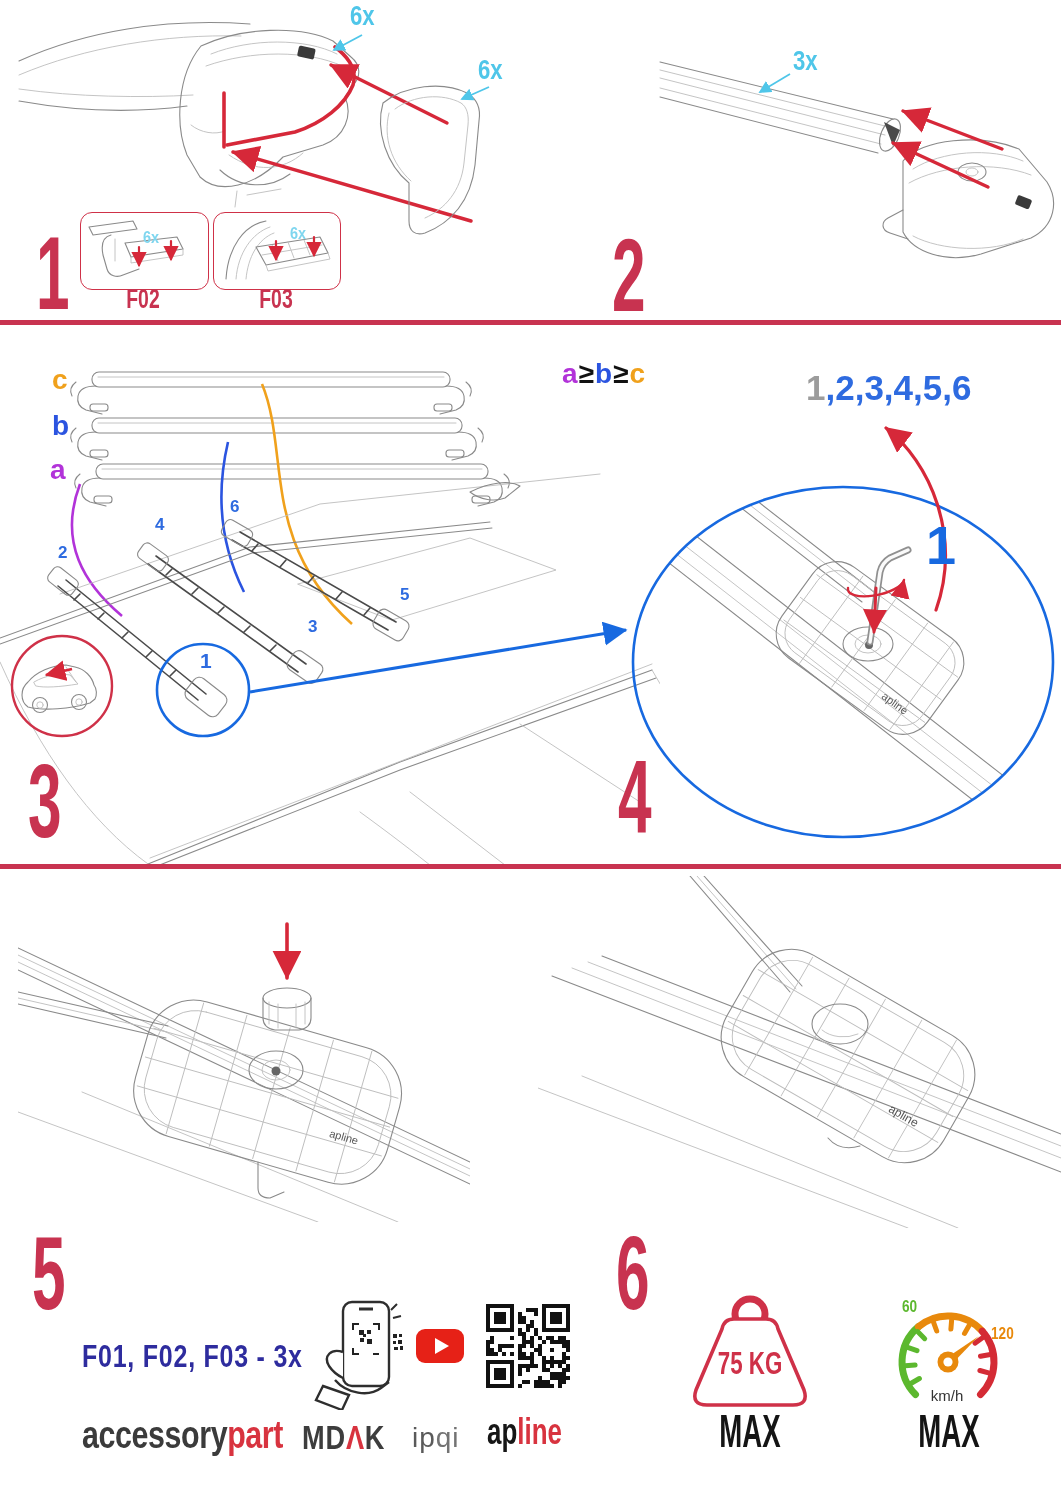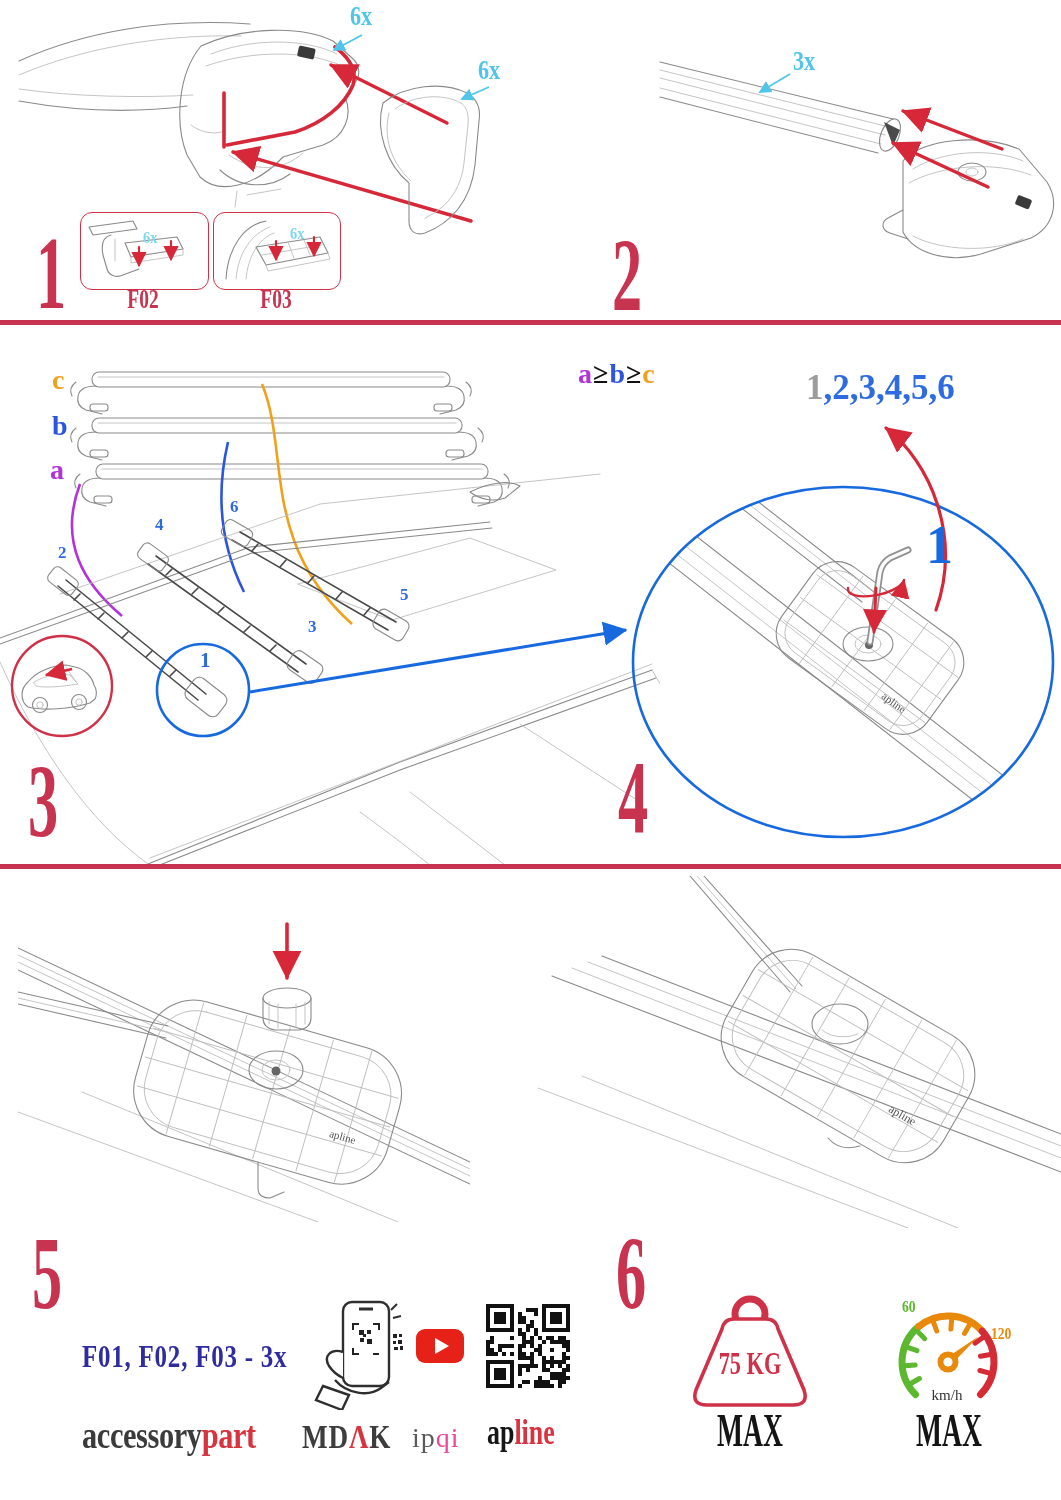--- a/index.html
+++ b/index.html
@@ -1,34 +1,34 @@
 <!DOCTYPE html>
 <html><head>
 <meta charset="utf-8">
 <style>
   html,body{margin:0;padding:0;background:#fff;}
   #page{position:relative;width:1061px;height:1500px;background:#fff;overflow:hidden;
-        font-family:Liberation Serif, serif;}
+        font-family:Liberation Sans, sans-serif;}
   .abs{position:absolute;}
   .ln{fill:none;stroke:#8a8a8a;stroke-width:1.1;stroke-linecap:round;stroke-linejoin:round;}
   .lnL{fill:none;stroke:#bdbdbd;stroke-width:0.9;stroke-linecap:round;stroke-linejoin:round;}
   .lnD{fill:none;stroke:#4a4a4a;stroke-width:1.6;stroke-linecap:round;stroke-linejoin:round;}
   .redst{fill:none;stroke:#d62839;stroke-linecap:round;stroke-linejoin:round;}
   .stepnum{font-weight:bold;color:#c83350;font-size:104px;line-height:0.72;
            transform:scaleX(.58);transform-origin:0 0;letter-spacing:-3px;}
   .qty{font-weight:bold;color:#4fc6e9;font-size:27px;line-height:1;
        transform:scaleX(.82);transform-origin:0 0;}
   .qtysmall{font-weight:bold;color:#7fd6ef;font-size:17px;line-height:1;
        transform:scaleX(.85);transform-origin:0 0;}
   .flabel{font-weight:bold;color:#c83350;font-size:27px;line-height:1;text-align:center;
        transform:scaleX(.72);}
   .inset{border:1.6px solid #cf3148;border-radius:12px;background:#fff;}
   .posnum{font-weight:bold;color:#2e6be0;font-size:17px;line-height:1;}
   .barlabel{font-weight:bold;font-size:28px;line-height:1;}
-  .formula{font-weight:bold;font-size:28px;line-height:1;letter-spacing:1px;margin-left:16px;}
+  .formula{font-weight:bold;font-size:28px;line-height:1;letter-spacing:1px;}
   .seq{font-weight:bold;font-size:35px;line-height:1;letter-spacing:0;}
   .bigone{font-weight:bold;font-size:54px;line-height:1;color:#1769e0;}
   .divider{position:absolute;left:0;width:1061px;height:4.5px;background:#c83350;}
   .navyline{font-weight:bold;color:#2e2c9e;font-size:32px;line-height:1;
        transform:scaleX(.78);transform-origin:0 0;letter-spacing:1px;}
   .logoA{font-weight:bold;font-size:38px;line-height:1;transform:scaleX(.8);
        transform-origin:0 0;letter-spacing:-0.5px;}
   .logoM{font-weight:bold;font-size:34px;line-height:1;transform:scaleX(.8);
        transform-origin:0 0;letter-spacing:1px;color:#3d3d3d;}
   .logoI{font-weight:500;font-size:28px;line-height:1;color:#5a5a5a;letter-spacing:1px;}
@@ -512,21 +512,21 @@
       <rect x="8" y="64" width="12" height="12" fill="#111"></rect>
     </svg>
 
   <div class="abs logoA" style="left:82px;top:1416px">
     <span style="color:#3b3b3b">accessory</span><span style="color:#d8333f">part</span>
   </div>
   <div class="abs logoM" style="left:302px;top:1420px">
     <span>MD</span><span style="color:#d8333f">Λ</span><span>K</span>
   </div>
   <div class="abs logoI" style="left:412px;top:1424px">
-    <span>ip</span><span style="color:#ec4899">qi</span>
+    <span>ip</span><span style="color:#737373">qi</span>
   </div>
   <div class="abs logoP" style="left:487px;top:1414px">
     <span>ap</span><span style="color:#d8333f">line</span>
   </div>
 
   <svg class="abs" style="left:676px;top:1288px" width="148" height="130" viewBox="0 0 148 130">
     <circle cx="74" cy="26" r="15" fill="none" stroke="#cf3148" stroke-width="7"></circle>
     <path d="M46,41 Q48,31 58,31 L90,31 Q100,31 102,41 L128,102 Q133,117 117,117 L31,117 Q15,117 20,102 Z" fill="#fff" stroke="#cf3148" stroke-width="3.6"></path>
   </svg>
   <div class="abs kg" style="left:692px;top:1348px;width:116px">75 KG</div>

